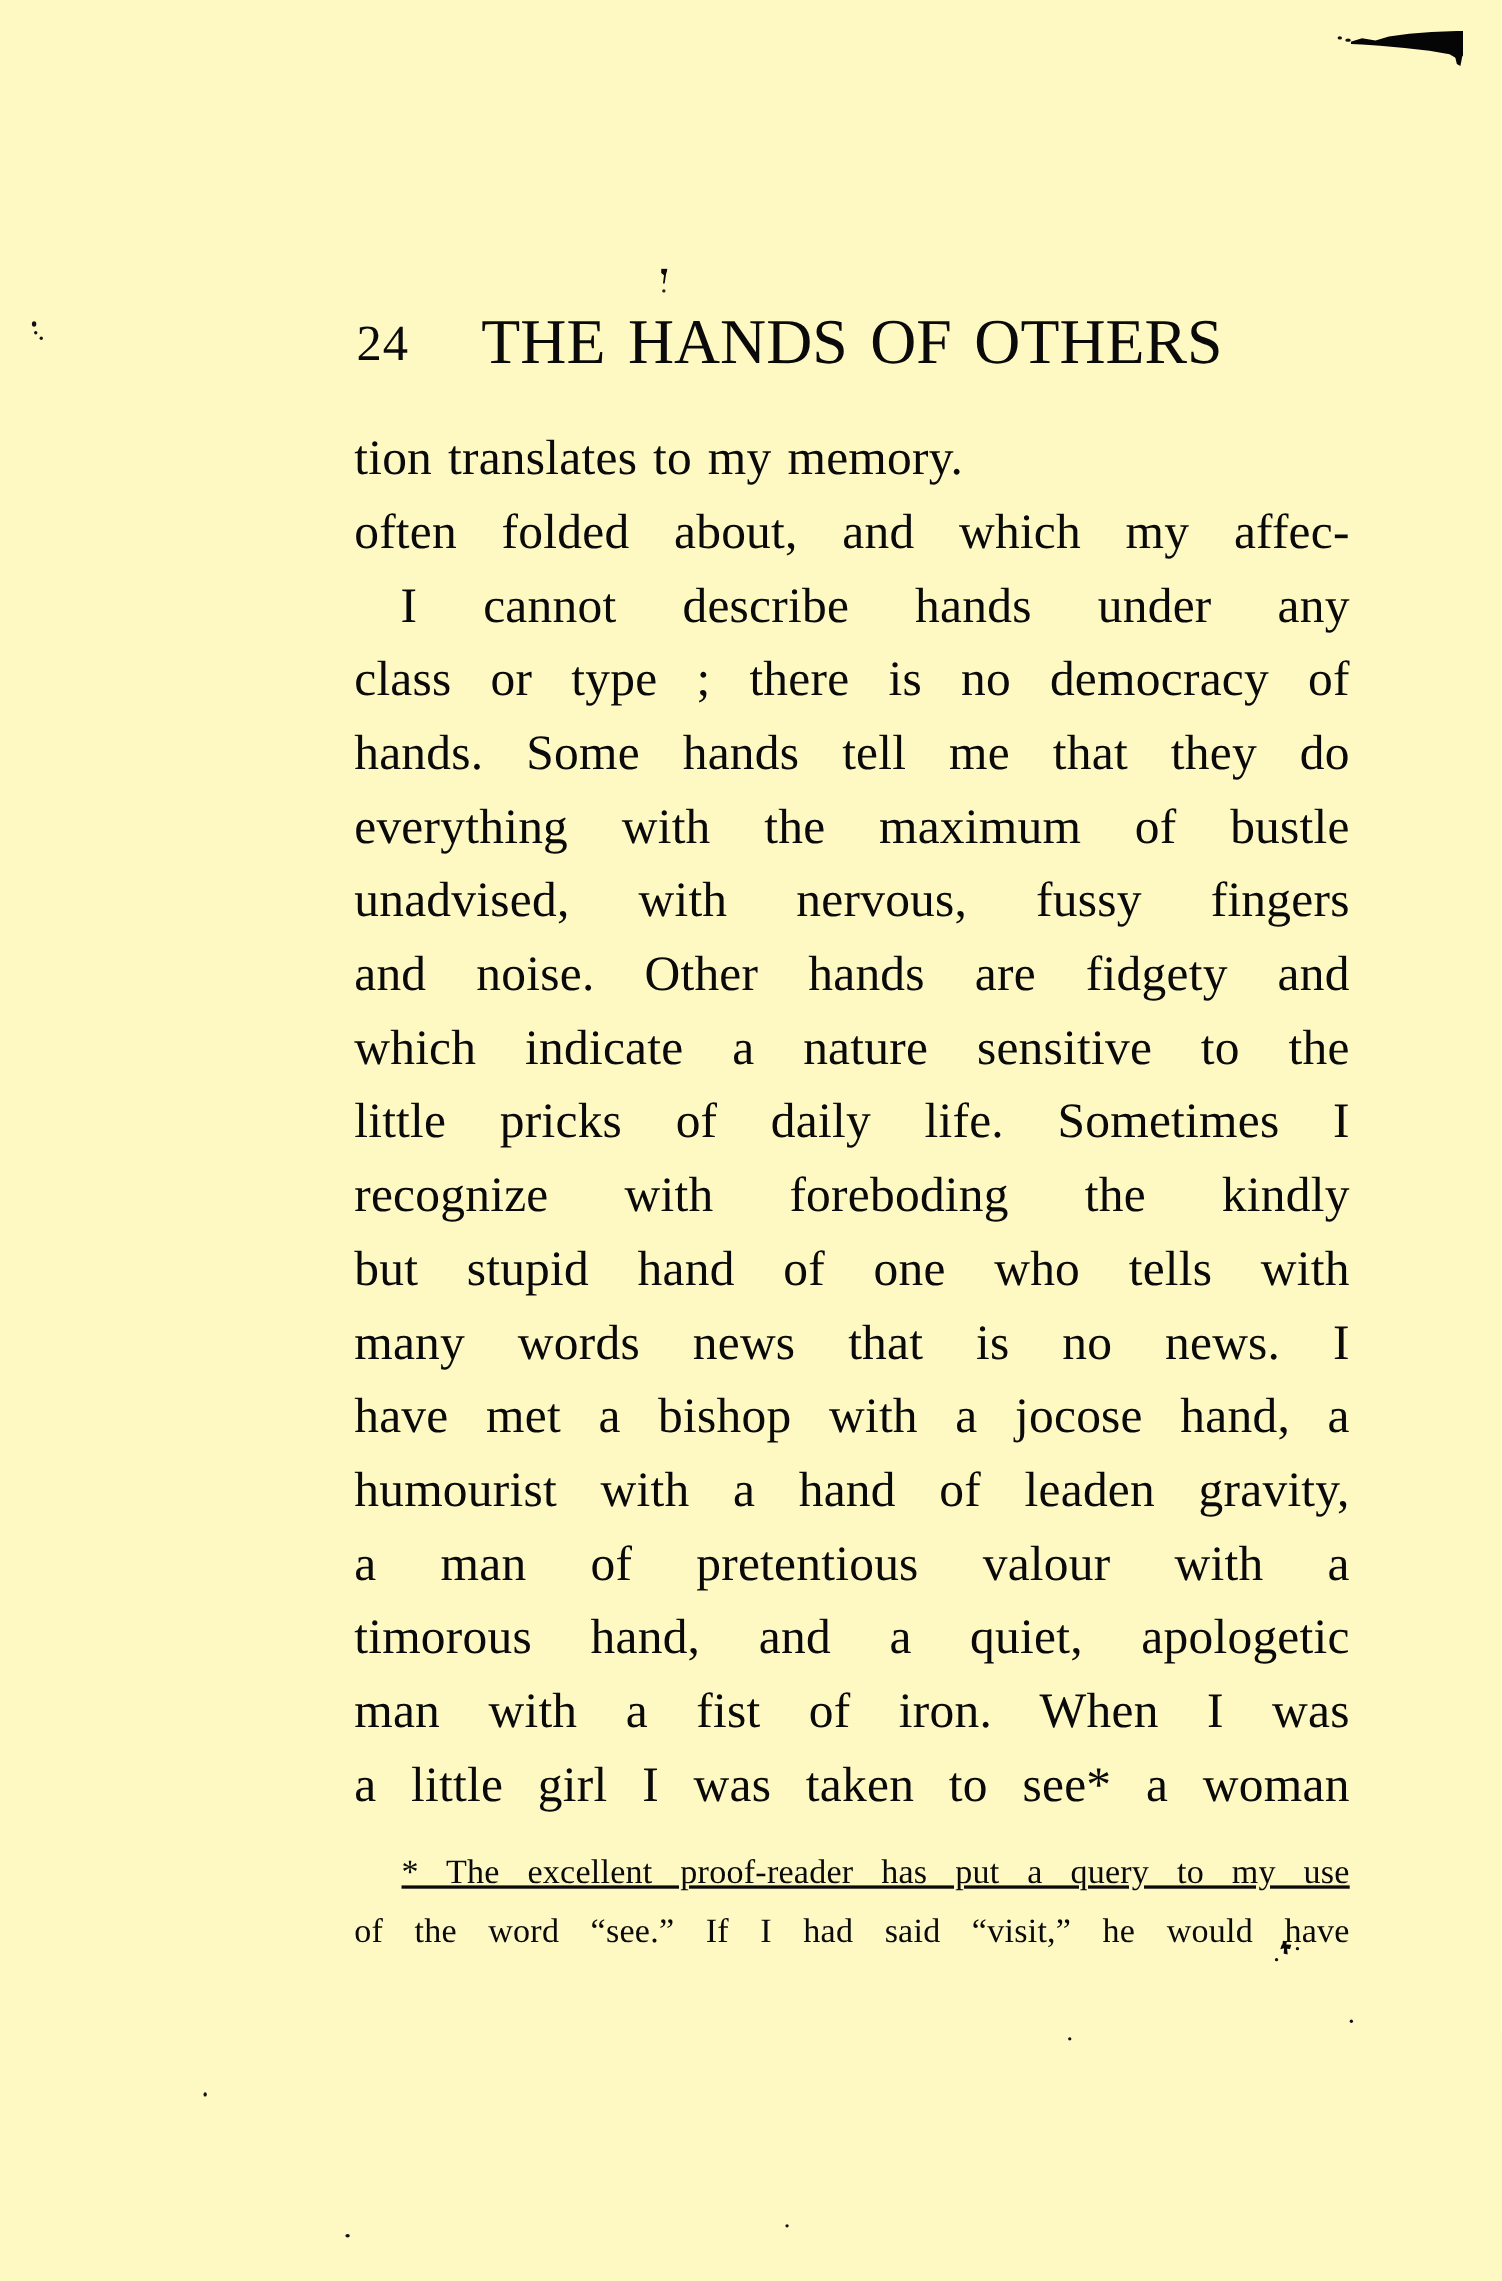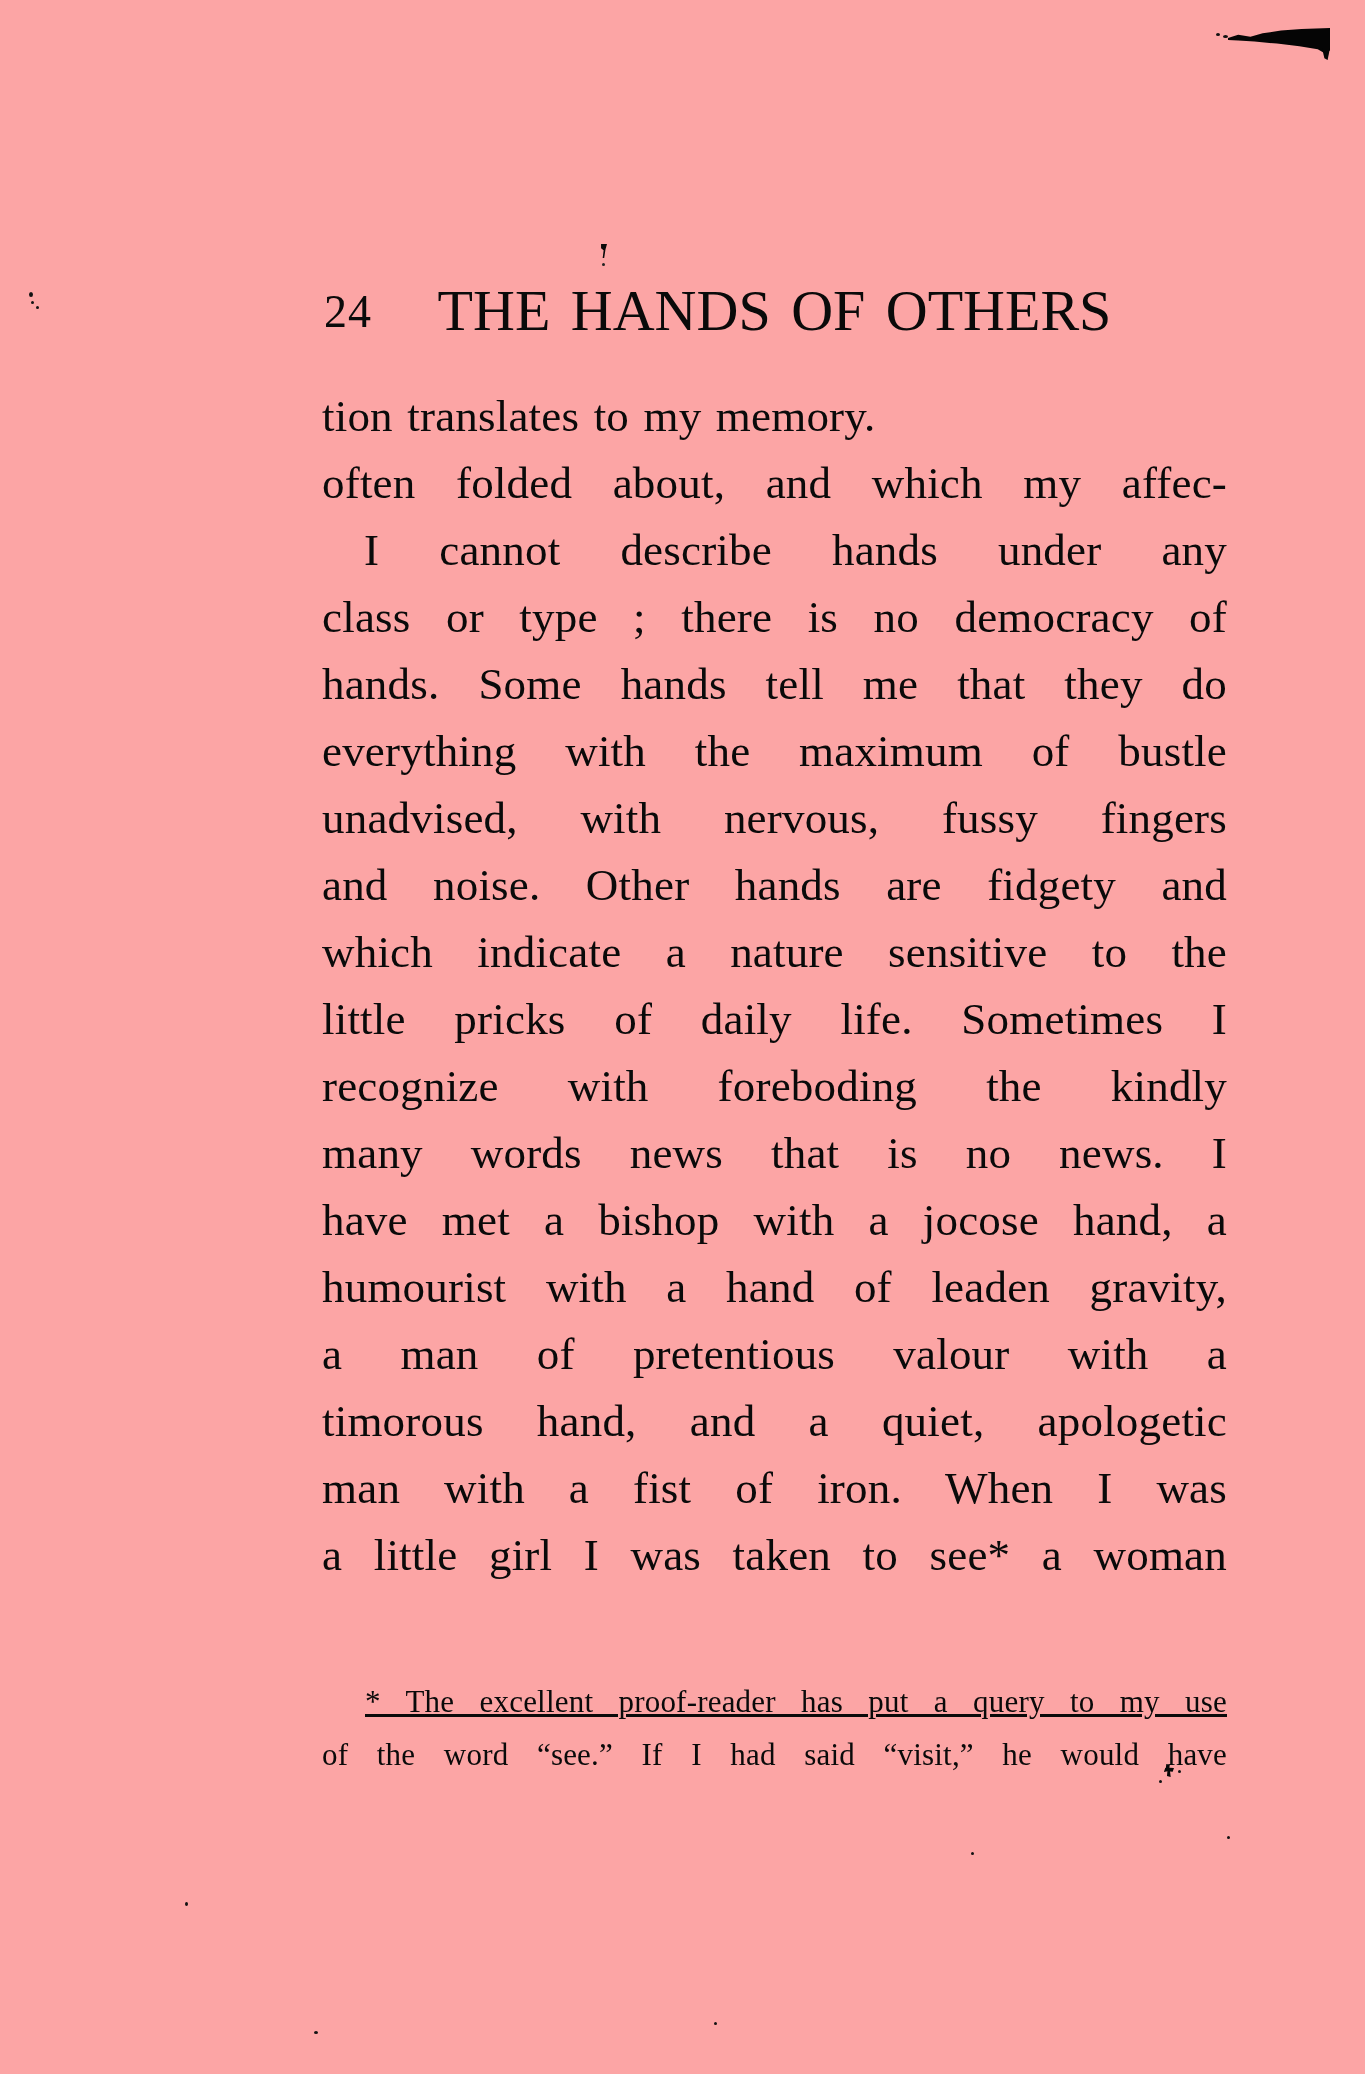--- a/index.html
+++ b/index.html
@@ -4,21 +4,21 @@
 <style>
   html, body {
     margin: 0;
     padding: 0;
     background: #ffffff;
   }
   .page {
     position: relative;
     width: 1365px;
     height: 2074px;
-    background: #fca5a5;
+    background: #fef9c3;
     overflow: hidden;
     font-family: "Liberation Serif", "DejaVu Serif", serif;
     color: #0a0a0a;
   }
 
   
   .header {
     position: absolute;
     left: 322px;
     top: 272px;
@@ -165,20 +165,21 @@
     <div class="line">often folded about, and which my affec-</div>
     <div class="line indent">I cannot describe hands under any</div>
     <div class="line">class or type ; there is no democracy of</div>
     <div class="line">hands. Some hands tell me that they do</div>
     <div class="line">everything with the maximum of bustle</div>
     <div class="line">unadvised, with nervous, fussy fingers</div>
     <div class="line">and noise. Other hands are fidgety and</div>
     <div class="line">which indicate a nature sensitive to the</div>
     <div class="line">little pricks of daily life. Sometimes I</div>
     <div class="line">recognize with foreboding the kindly</div>
+    <div class="line">but stupid hand of one who tells with</div>
     <div class="line">many words news that is no news. I</div>
     <div class="line">have met a bishop with a jocose hand, a</div>
     <div class="line">humourist with a hand of leaden gravity,</div>
     <div class="line">a man of pretentious valour with a</div>
     <div class="line">timorous hand, and a quiet, apologetic</div>
     <div class="line">man with a fist of iron. When I was</div>
     <div class="line">a little girl I was taken to see* a woman</div>
   </div>
 
   <div class="footnote">

